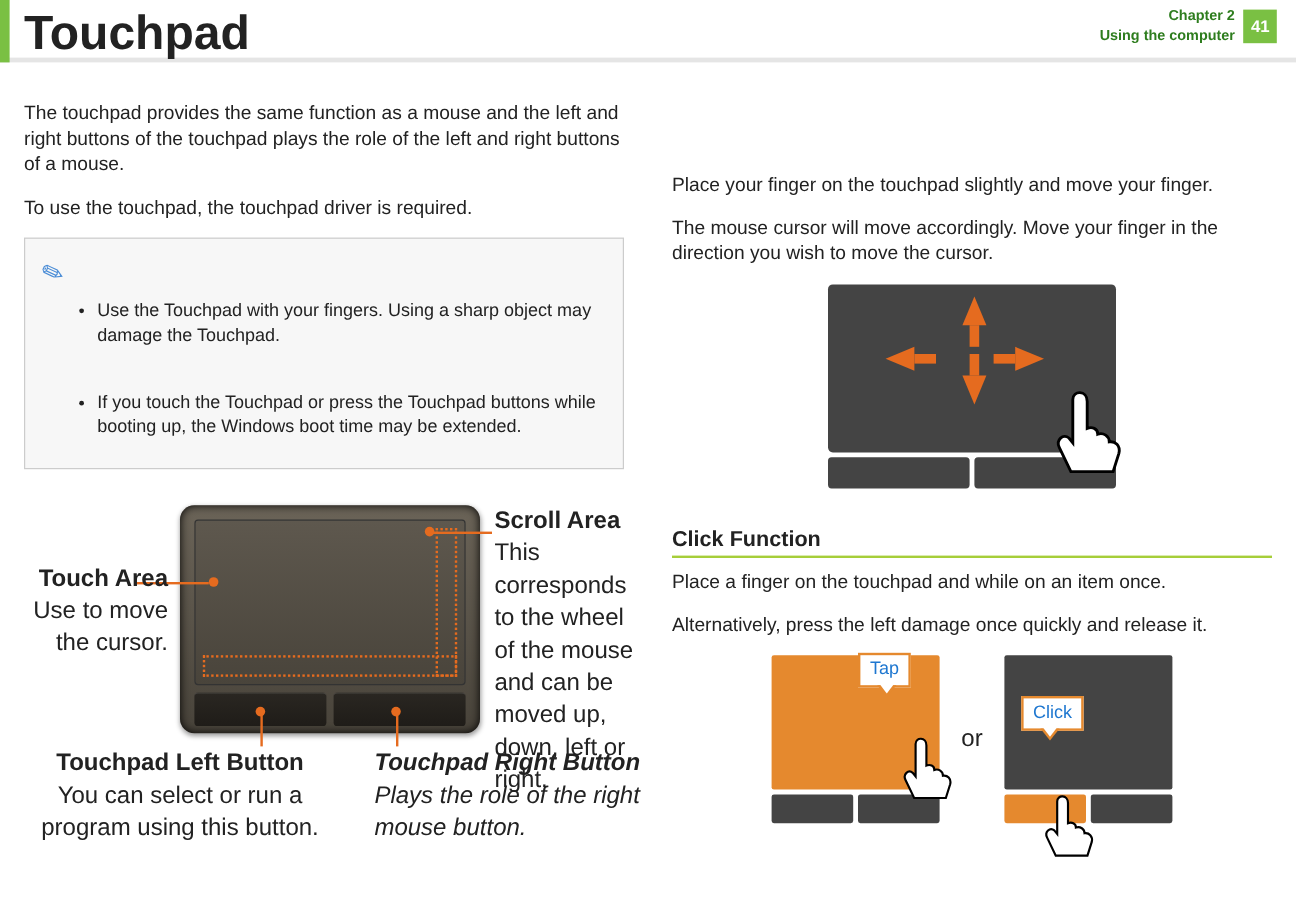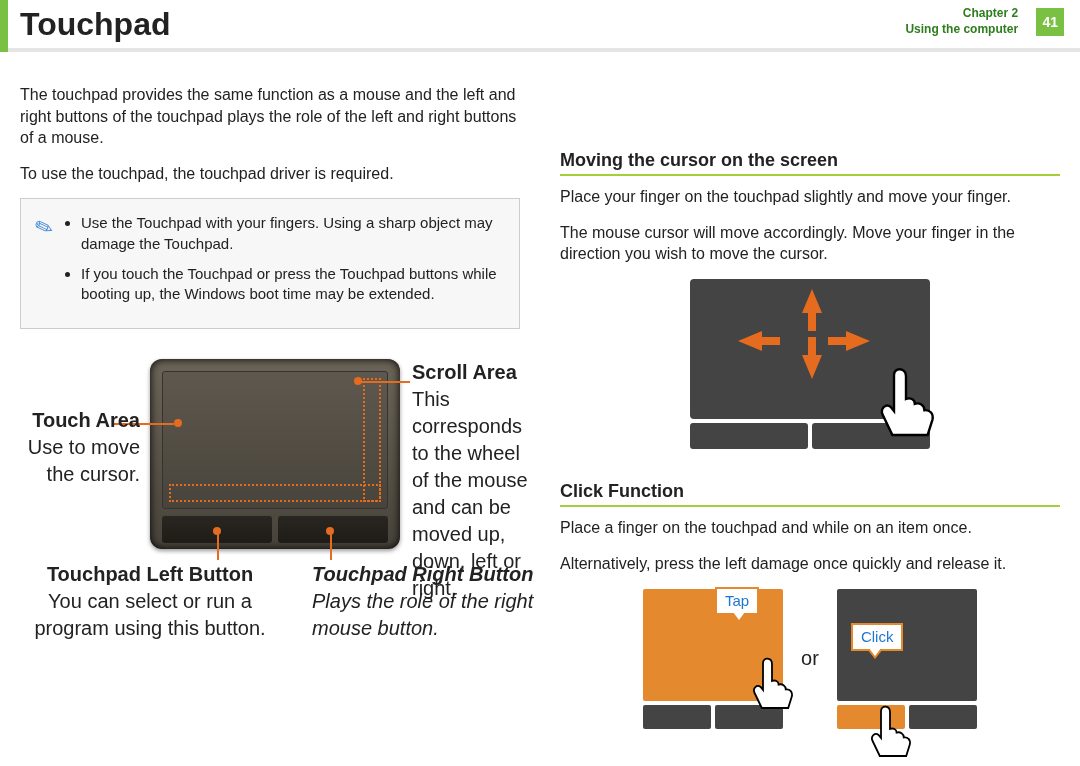--- a/index.html
+++ b/index.html
@@ -1,30 +1,30 @@
 <!DOCTYPE html>
 <html><head>
 <meta charset="utf-8">
 <style>
   * { box-sizing: border-box; margin: 0; padding: 0; }
   body { font-family: Arial, Helvetica, sans-serif; font-size: 14px; color: #222; width: 1080px; height: 766px; background: #fff; position: relative; }
   .top-bar { position: relative; height: 52px; border-bottom: 4px solid #e5e5e5; }
   .accent { position: absolute; left: 0; top: 0; width: 8px; height: 52px; background: #7ac043; }
-  .title { position: absolute; left: 20px; top: 6px; font-size: 32px; font-weight: bold; }
+  .title { position: absolute; left: 20px; top: 6px; font-size: 40px; font-weight: bold; }
   .chapter { position: absolute; right: 16px; top: 6px; text-align: right; font-size: 12px; }
-  .chapter .pagebox { display: inline-block; background: #7ac043; color: #fff; font-size: 14px; font-weight: bold; padding: 6px 6px; margin-left: 15px; vertical-align: middle; }
+  .chapter .pagebox { display: inline-block; background: #7ac043; color: #fff; font-size: 14px; font-weight: bold; padding: 6px 6px; margin-left: 4px; vertical-align: middle; }
   .chapter .ch-text { display:inline-block; vertical-align: middle; line-height: 1.3; color:#2e7d1e; font-weight:bold;text-align:right;}
   .chapter .sub { color:#2e7d1e; font-weight:bold; }
   .content { display: flex; padding: 32px 20px 0 20px; gap: 40px; }
   .col { flex: 1 1 50%; font-size: 16px; line-height: 1.35; }
   .col p { margin-bottom: 14px; }
   .note-box { border: 1px solid #ccc; background: #f7f7f7; padding: 14px 14px 14px 60px; position: relative; font-size: 15px; margin-top: 12px; margin-bottom: 30px; }
   .note-box .pencil { position: absolute; left: 14px; top: 14px; font-size: 22px; color: #4a8cd6; transform: rotate(-20deg);}
   .note-box ul { list-style: disc; padding-left: 0; margin-left: 0; }
-  .note-box li { margin-bottom: 10px; margin-left: 0; }
+  .note-box li { margin-bottom: 10px; margin-left: 0; margin-top: 36px; }
   .section-h { font-size: 18px; font-weight: bold; border-bottom: 2px solid #a6ce39; padding-bottom: 2px; margin-bottom: 10px; margin-top: 4px;}
   
   .tp-diagram { position: relative; height: 280px; }
   .tp-rect { position:absolute; left:130px; top:0; width:250px; height:190px; background: linear-gradient(#6b6458,#48433a); border-radius: 12px; box-shadow: inset 0 0 8px #000, 0 2px 4px rgba(0,0,0,.4); }
   .tp-inner { position:absolute; left:12px; top:12px; right:12px; bottom:40px; border:1px solid #333; border-radius:3px; background: linear-gradient(#5e584e,#49443b); }
   .tp-scroll-v { position:absolute; right:6px; top:6px; bottom:6px; width:18px; border:2px dotted #e56b1f; background: rgba(255,255,255,0); }
   .tp-scroll-h { position:absolute; right:6px; bottom:6px; left:6px; height:18px; border:2px dotted #e56b1f; }
   .tp-btn-row { position:absolute; left:12px; right:12px; bottom:6px; height:28px; display:flex; gap:6px;}
   .tp-btn { flex:1; background:linear-gradient(#2a2722,#1f1c18); border-radius:3px; box-shadow: inset 0 1px 0 rgba(255,255,255,.15);}
   .callout { position:absolute; font-size:20px; }
@@ -124,21 +124,20 @@
       </div>
       <div class="callout" style="left:292px;top:202px;width:240px;font-style:italic;">
         <b>Touchpad Right Button</b>
         <span>Plays the role of the right mouse button.</span>
       </div>
     </div>
   </div>
 
   <div class="col">
     <div style="height:60px;"></div>
-    <div class="section-h">Moving the cursor on the screen</div>
     <p>Place your ﬁnger on the touchpad slightly and move your ﬁnger.</p>
     <p>The mouse cursor will move accordingly. Move your ﬁnger in the direction you wish to move the cursor.</p>
 
     <div class="arrow-pad">
       <div class="pad"></div>
       <div class="btns">
           <div></div>
           <div></div>
         </div>
       <div class="arrow arr-up"></div>

